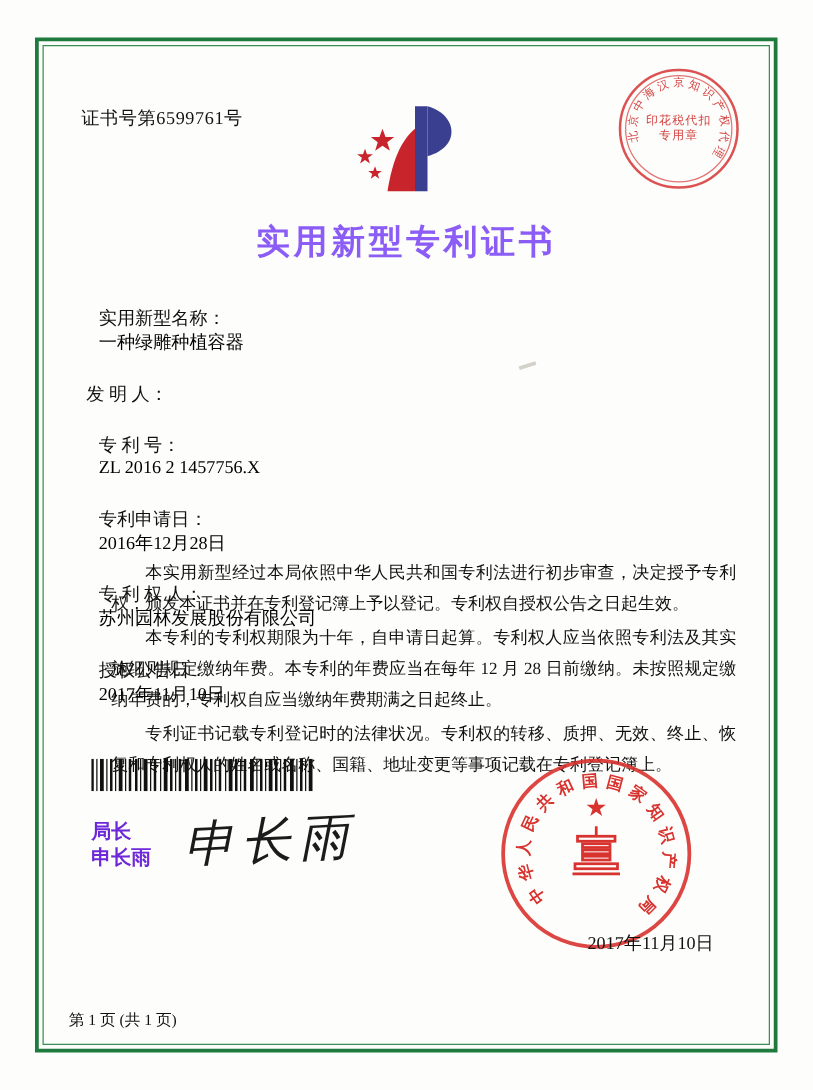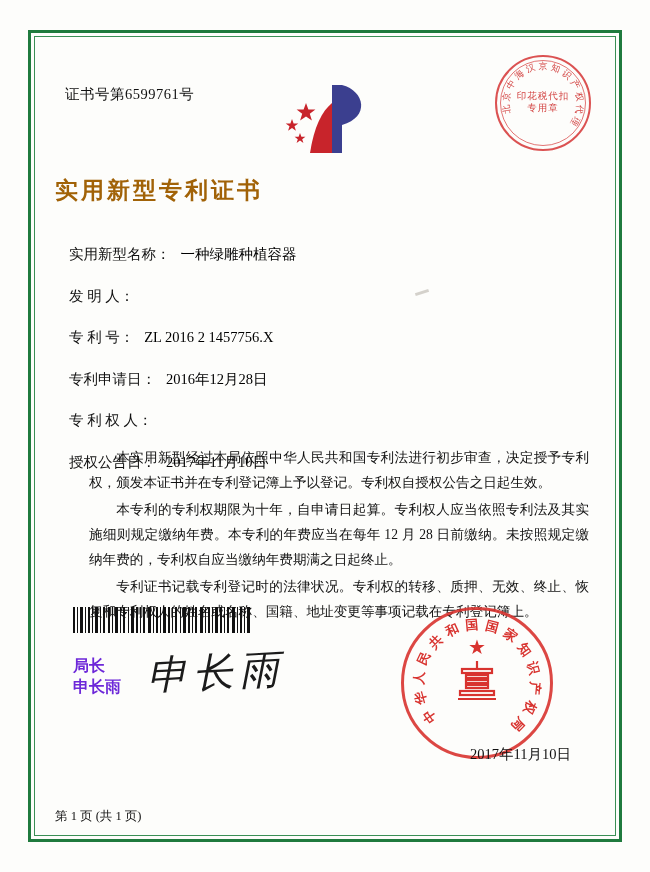--- a/index.html
+++ b/index.html
@@ -131,39 +131,41 @@
     font-size: 9px;
     color: #d2403f;
   }
 
   
   .main-title {
     position: absolute;
     left: 0;
     right: 0;
     top: 120px;
-    font-size: 23px;
+    text-align: center;
+    font-size: 27px;
     font-weight: bold;
     letter-spacing: 3px;
-    color: #a16207;
+    color: #8b5cf6;
   }
 
   
   .fields {
     position: absolute;
     left: 14px;
     right: 0;
     top: 190px;
   }
   .field-row {
     display: flex;
     align-items: baseline;
     margin-bottom: 22.5px;
     font-size: 14.5px;
     color: #111;
+    flex-direction: column;
   }
   .field-label {
     white-space: pre;
     color: #111;
   }
   .field-value {
     margin-left: 10px;
     color: #000000;
   }
 
@@ -385,20 +387,21 @@
       <div class="field-row">
         <span class="field-label">专 利 号：</span>
         <span class="field-value">ZL 2016 2 1457756.X</span>
       </div>
       <div class="field-row">
         <span class="field-label">专利申请日：</span>
         <span class="field-value">2016年12月28日</span>
       </div>
       <div class="field-row">
         <span class="field-label">专 利 权 人：</span>
+        <span class="field-value">苏州园林发展股份有限公司</span>
       </div>
       <div class="field-row">
         <span class="field-label">授权公告日：</span>
         <span class="field-value">2017年11月10日</span>
       </div>
     </div>
 
     <div class="body-text">
       <p>本实用新型经过本局依照中华人民共和国专利法进行初步审查，决定授予专利权，颁发本证书并在专利登记簿上予以登记。专利权自授权公告之日起生效。</p>
       <p>本专利的专利权期限为十年，自申请日起算。专利权人应当依照专利法及其实施细则规定缴纳年费。本专利的年费应当在每年 12 月 28 日前缴纳。未按照规定缴纳年费的，专利权自应当缴纳年费期满之日起终止。</p>

